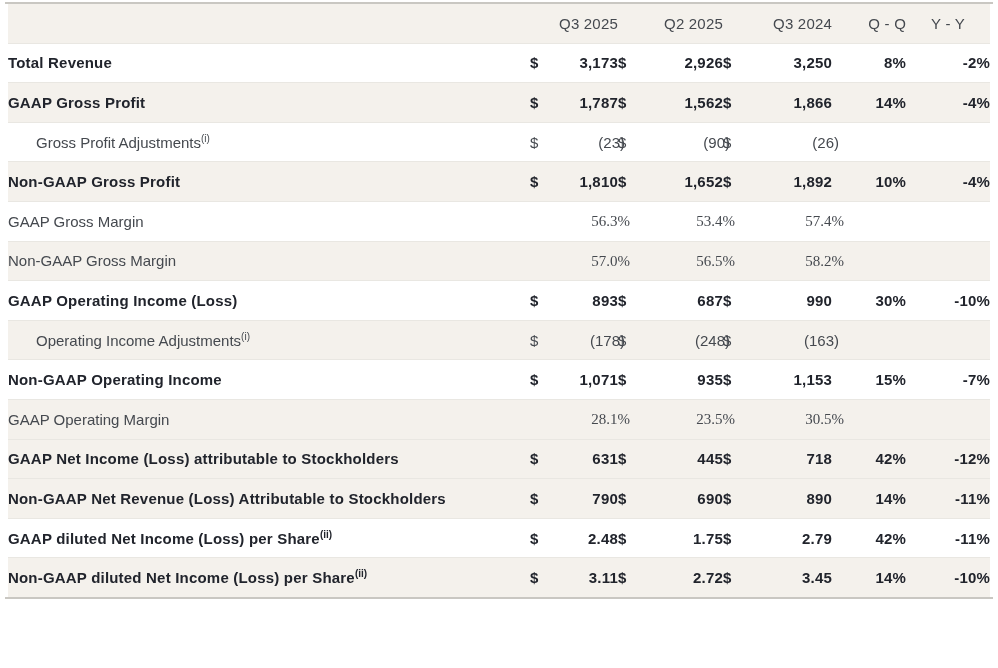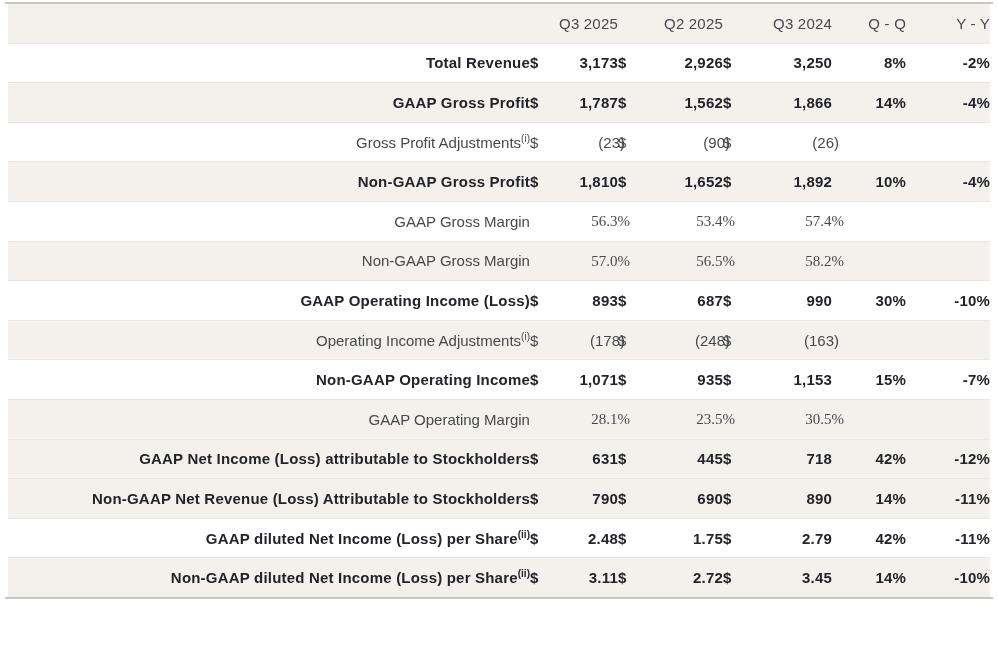--- a/index.html
+++ b/index.html
@@ -47,30 +47,30 @@
     color: #21242c;
     letter-spacing: 0.2px;
   }
   tbody tr { border-top: 1px solid #e9e7e2; }
   tbody tr.beige td { background: #f4f1ec; }
   tbody tr.bold td {
     font-weight: 700;
     color: #21242c;
     letter-spacing: 0.2px;
   }
-  .c-label { text-align: right; padding-left: 12px; }
+  .c-label { text-align: left; padding-left: 12px; }
   tr.indent .c-label { padding-left: 28px; }
   .c-d  { text-align: left; }
   .d1 { padding-left: 8px; }
   .d2 { padding-left: 29px; }
   .d3 { padding-left: 33px; }
   .c-v, .c-qq, .c-yy { text-align: right; }
   .c-yy { padding-right: 15px; }
   th.h-q, th.h-qq, th.h-yy { text-align: right; }
-  th.h-yy { padding-right: 15px; }
+  th.h-yy { padding-right: 15px; text-align: center; }
   sup {
     font-size: 10px;
     line-height: 0;
     vertical-align: super;
     letter-spacing: 0;
   }
   
   tr.row-adj .c-v span    { display: inline-block; margin-right: -7px; }
   tr.row-margin .c-v span { display: inline-block; margin-right: -12px; font-family: Liberation Serif, serif; }
 </style>

